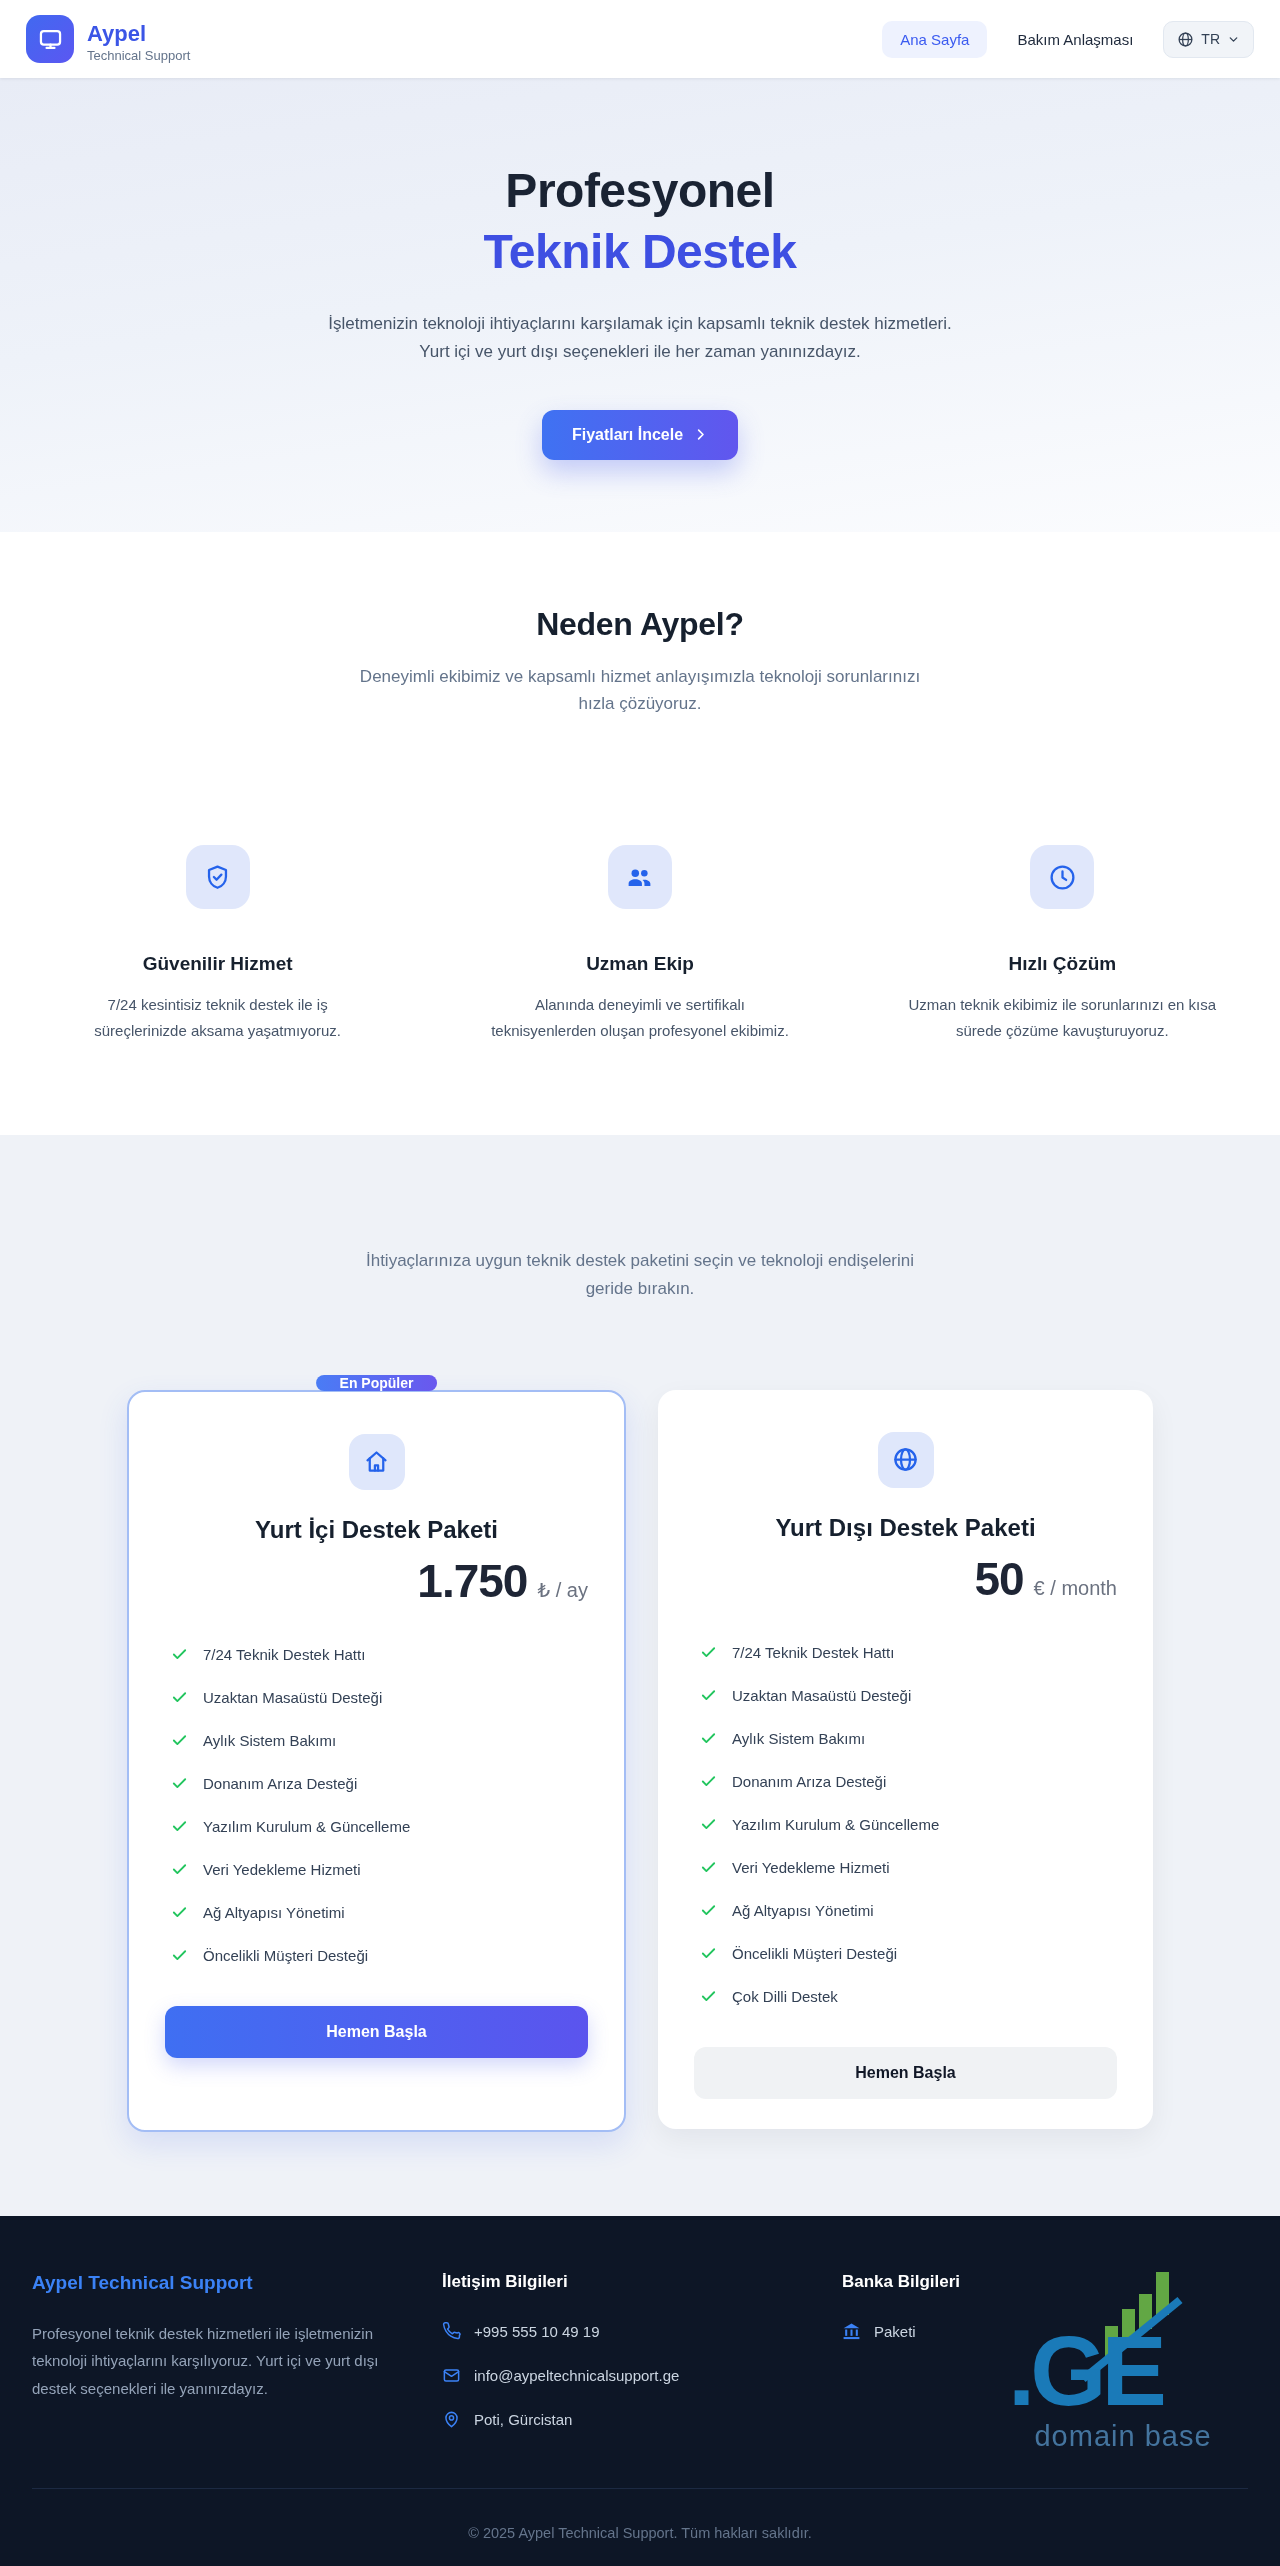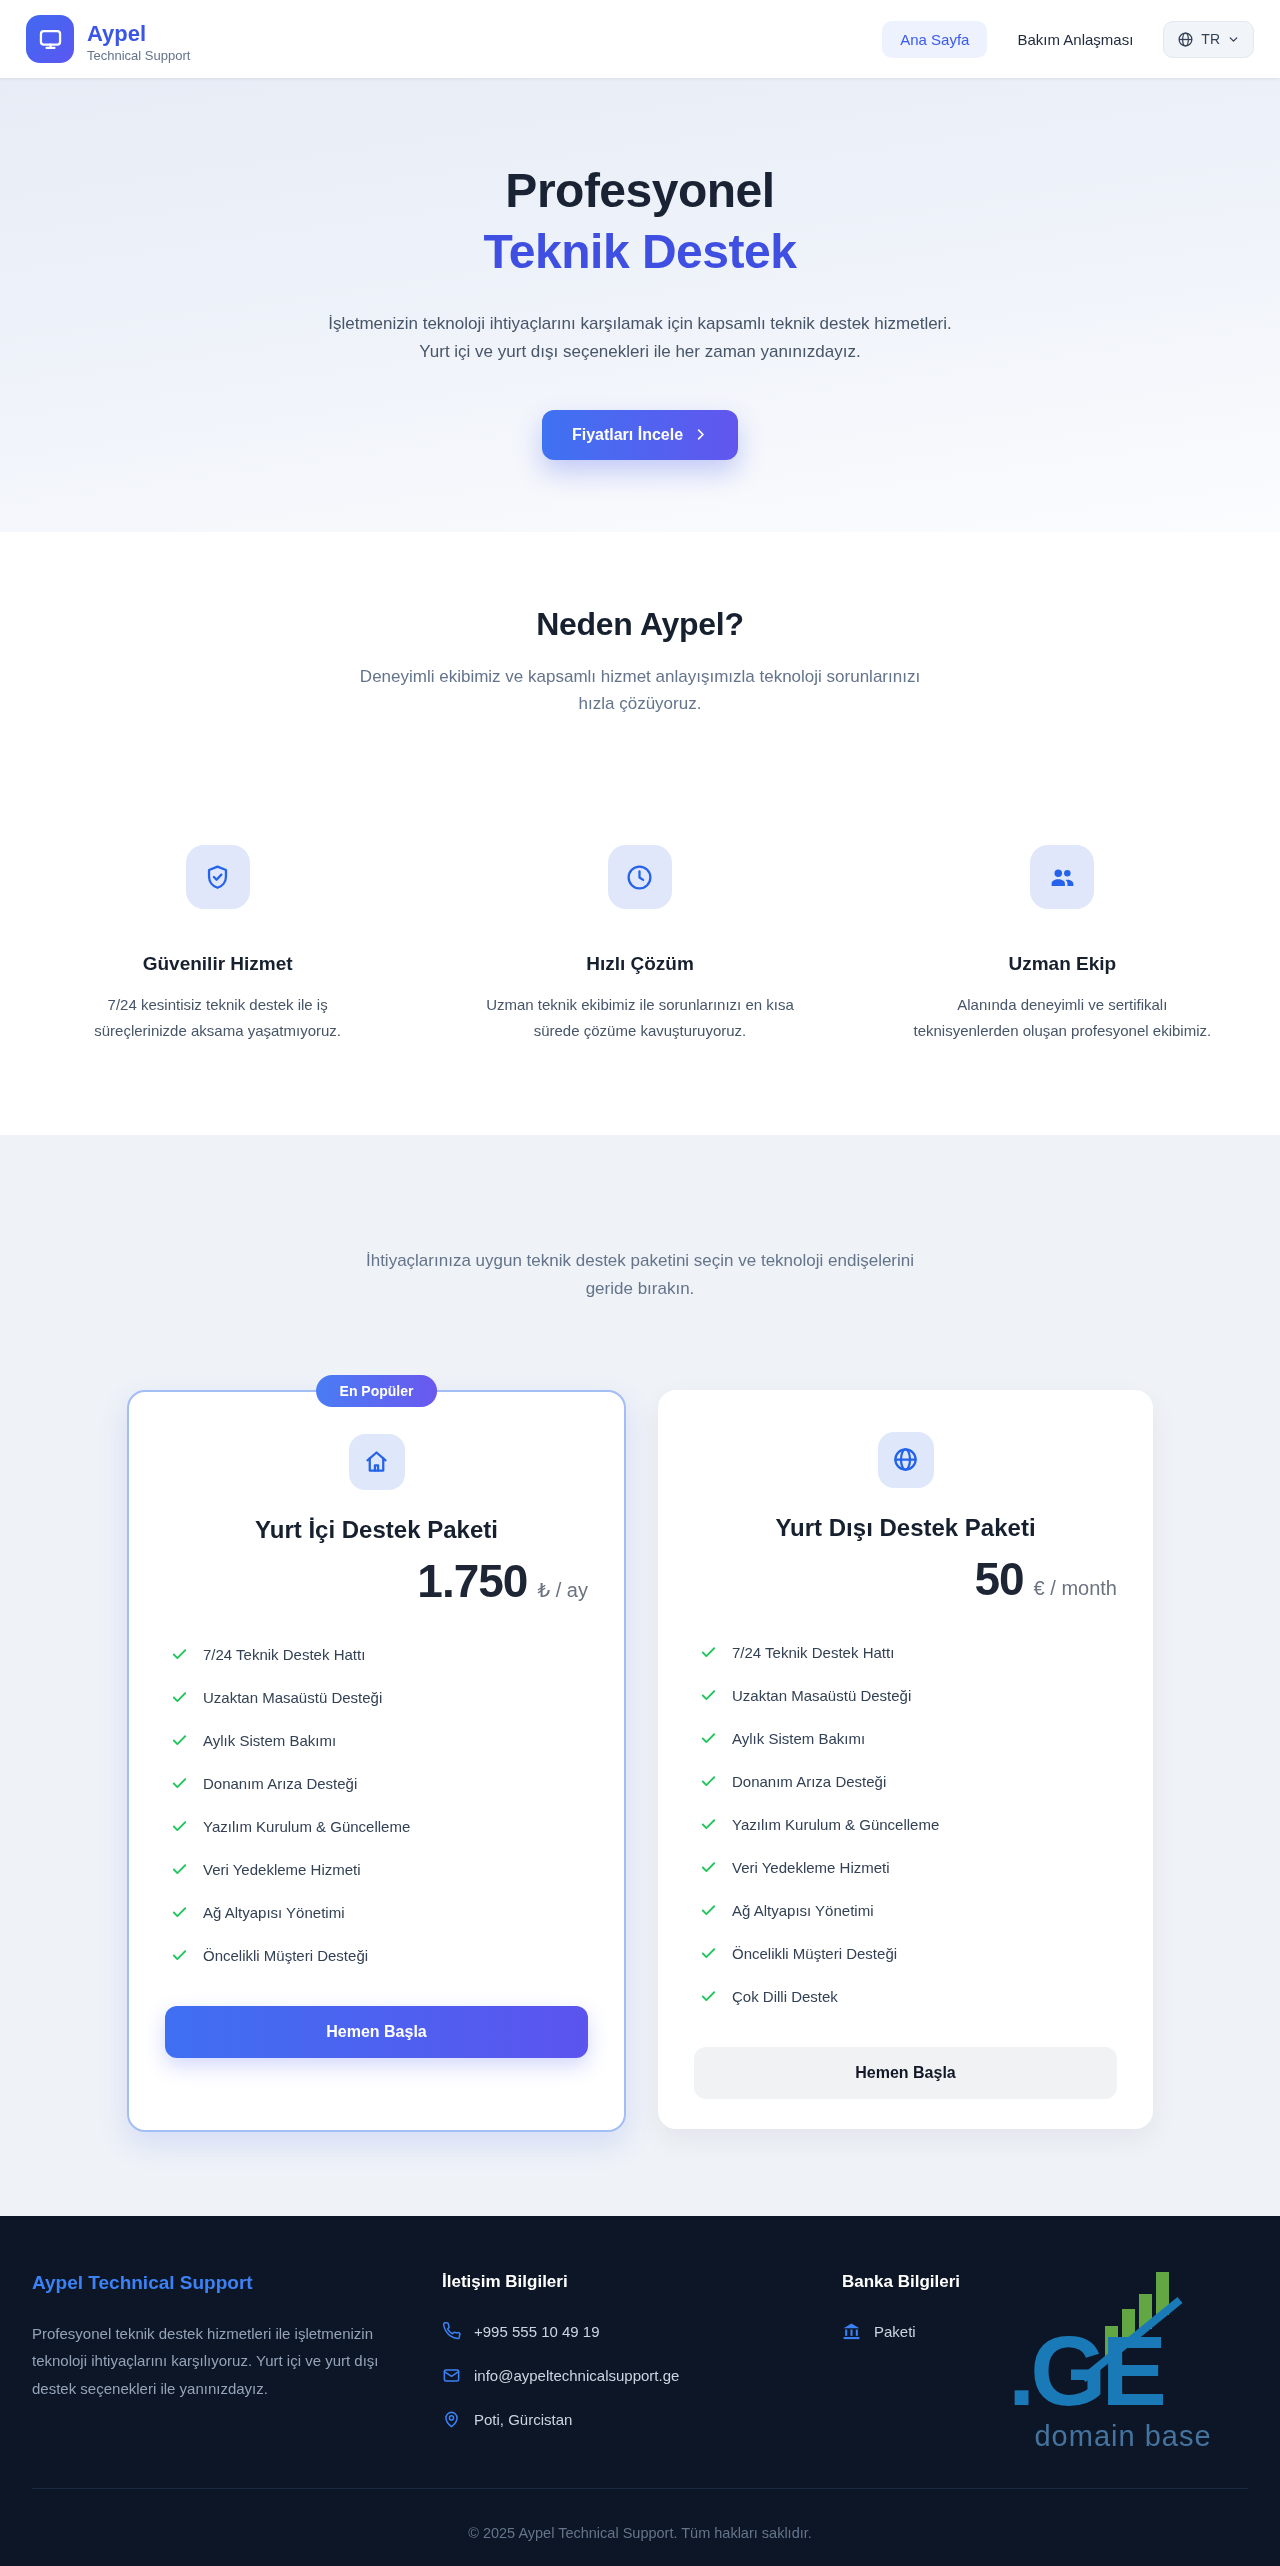--- a/index.html
+++ b/index.html
@@ -33,21 +33,21 @@
   .feature { text-align:center; }
   .feature-icon { width:64px; height:64px; border-radius:18px; background:#e0e7fb; display:flex; align-items:center; justify-content:center; margin:0 auto; }
   .feature-title { font-size:19px; font-weight:700; color:#16202e; margin-top:44px; }
   .feature-desc { font-size:15px; line-height:1.7; color:#475569; max-width:315px; margin:17px auto 0; }
 
   
   .packages { background:#eff2f7; padding:92px 0 84px; text-align:center; }
   .cards { display:flex; gap:32px; width:1026px; margin:88px auto 0; align-items:flex-start; }
   .card { flex:1; background:#fff; border-radius:18px; padding:42px 36px 30px; position:relative; text-align:center; box-shadow:0 10px 28px rgba(15,23,42,.06); }
   .card.popular { border:2px solid #a3bdf5; box-shadow:0 12px 30px rgba(59,92,240,.14); padding-bottom:72px; }
-  .badge { position:absolute; top:-17px; left:50%; transform:translateX(-50%); background:linear-gradient(90deg,#4a7cf5,#6a58ee); color:#fff; font-size:14px; font-weight:700; padding:8px 24px; border-radius:999px; white-space:nowrap; }
+  .badge { position:absolute; top:-17px; left:50%; transform:translateX(-50%); background:linear-gradient(90deg,#4a7cf5,#6a58ee); color:#fff; font-size:14px; font-weight:700; padding:0 24px; border-radius:999px; white-space:nowrap; }
   .card-icon { width:56px; height:56px; border-radius:16px; background:#dfe7fb; display:flex; align-items:center; justify-content:center; margin:0 auto; }
   .card-title { font-size:24px; font-weight:700; color:#16202e; margin-top:26px; }
   .price-row { margin-top:10px; display:flex; align-items:baseline; justify-content:flex-end; gap:10px; }
   .price { font-size:46px; font-weight:800; color:#1e2535; letter-spacing:-1px; }
   .price-suffix { font-size:20px; color:#6b7280; }
   .feature-list { list-style:none; text-align:left; margin-top:38px; padding:0 6px; }
   .feature-list li { display:flex; align-items:center; gap:15px; font-size:15px; color:#334155; margin-bottom:26px; }
   .feature-list .check { flex-shrink:0; display:flex; }
   .card-cta { width:100%; border:none; cursor:pointer; font-family:inherit; font-size:16px; font-weight:700; padding:17px 0; border-radius:12px; margin-top:16px; }
   .card-cta.primary { color:#fff; background:linear-gradient(90deg,#3f6ff2,#5b54ee); box-shadow:0 8px 20px rgba(80,100,240,.25); }
@@ -132,39 +132,39 @@
           <svg width="29" height="29" viewBox="0 0 24 24" fill="none" stroke="#2563eb" stroke-width="1.9" stroke-linecap="round" stroke-linejoin="round">
               <path d="M12 3l7 2.8v5.3c0 4.4-2.9 8.1-7 9.4-4.1-1.3-7-5-7-9.4V5.8L12 3z"></path>
               <polyline points="9 11.6 11.2 13.8 15.2 9.6"></polyline>
             </svg>
         </div>
         <div class="feature-title">Güvenilir Hizmet</div>
         <p class="feature-desc">7/24 kesintisiz teknik destek ile iş süreçlerinizde aksama yaşatmıyoruz.</p>
       </div>
       <div class="feature">
         <div class="feature-icon">
-          <svg width="29" height="29" viewBox="0 0 24 24" fill="none" stroke="#2563eb" stroke-width="1.9" stroke-linecap="round" stroke-linejoin="round">
-              <circle cx="12" cy="12" r="9"></circle>
-              <polyline points="12 7 12 12 15 14"></polyline>
-            </svg>
-        </div>
-        <div class="feature-title">Hızlı Çözüm</div>
-        <p class="feature-desc">Uzman teknik ekibimiz ile sorunlarınızı en kısa sürede çözüme kavuşturuyoruz.</p>
-      </div>
-      <div class="feature">
-        <div class="feature-icon">
           <svg width="29" height="29" viewBox="0 0 24 24" fill="#2563eb">
               <circle cx="8.5" cy="8.5" r="3.1"></circle>
               <circle cx="16" cy="8.5" r="2.7"></circle>
               <path d="M8.5 13.5c-3 0-5.5 1.5-5.5 3.4V19h11v-2.1c0-1.9-2.5-3.4-5.5-3.4z"></path>
               <path d="M16 13.8c-.5 0-1 .1-1.5.2 1 .8 1.6 1.8 1.6 2.9V19H21v-1.8c0-1.9-2.2-3.4-5-3.4z"></path>
             </svg>
         </div>
         <div class="feature-title">Uzman Ekip</div>
         <p class="feature-desc">Alanında deneyimli ve sertifikalı teknisyenlerden oluşan profesyonel ekibimiz.</p>
+      </div>
+      <div class="feature">
+        <div class="feature-icon">
+          <svg width="29" height="29" viewBox="0 0 24 24" fill="none" stroke="#2563eb" stroke-width="1.9" stroke-linecap="round" stroke-linejoin="round">
+              <circle cx="12" cy="12" r="9"></circle>
+              <polyline points="12 7 12 12 15 14"></polyline>
+            </svg>
+        </div>
+        <div class="feature-title">Hızlı Çözüm</div>
+        <p class="feature-desc">Uzman teknik ekibimiz ile sorunlarınızı en kısa sürede çözüme kavuşturuyoruz.</p>
       </div>
     </div>
   </section>
 
   <section class="packages">
     <p class="section-sub">İhtiyaçlarınıza uygun teknik destek paketini seçin ve teknoloji endişelerini geride bırakın.</p>
 
     <div class="cards">
 
       <div class="card popular">

